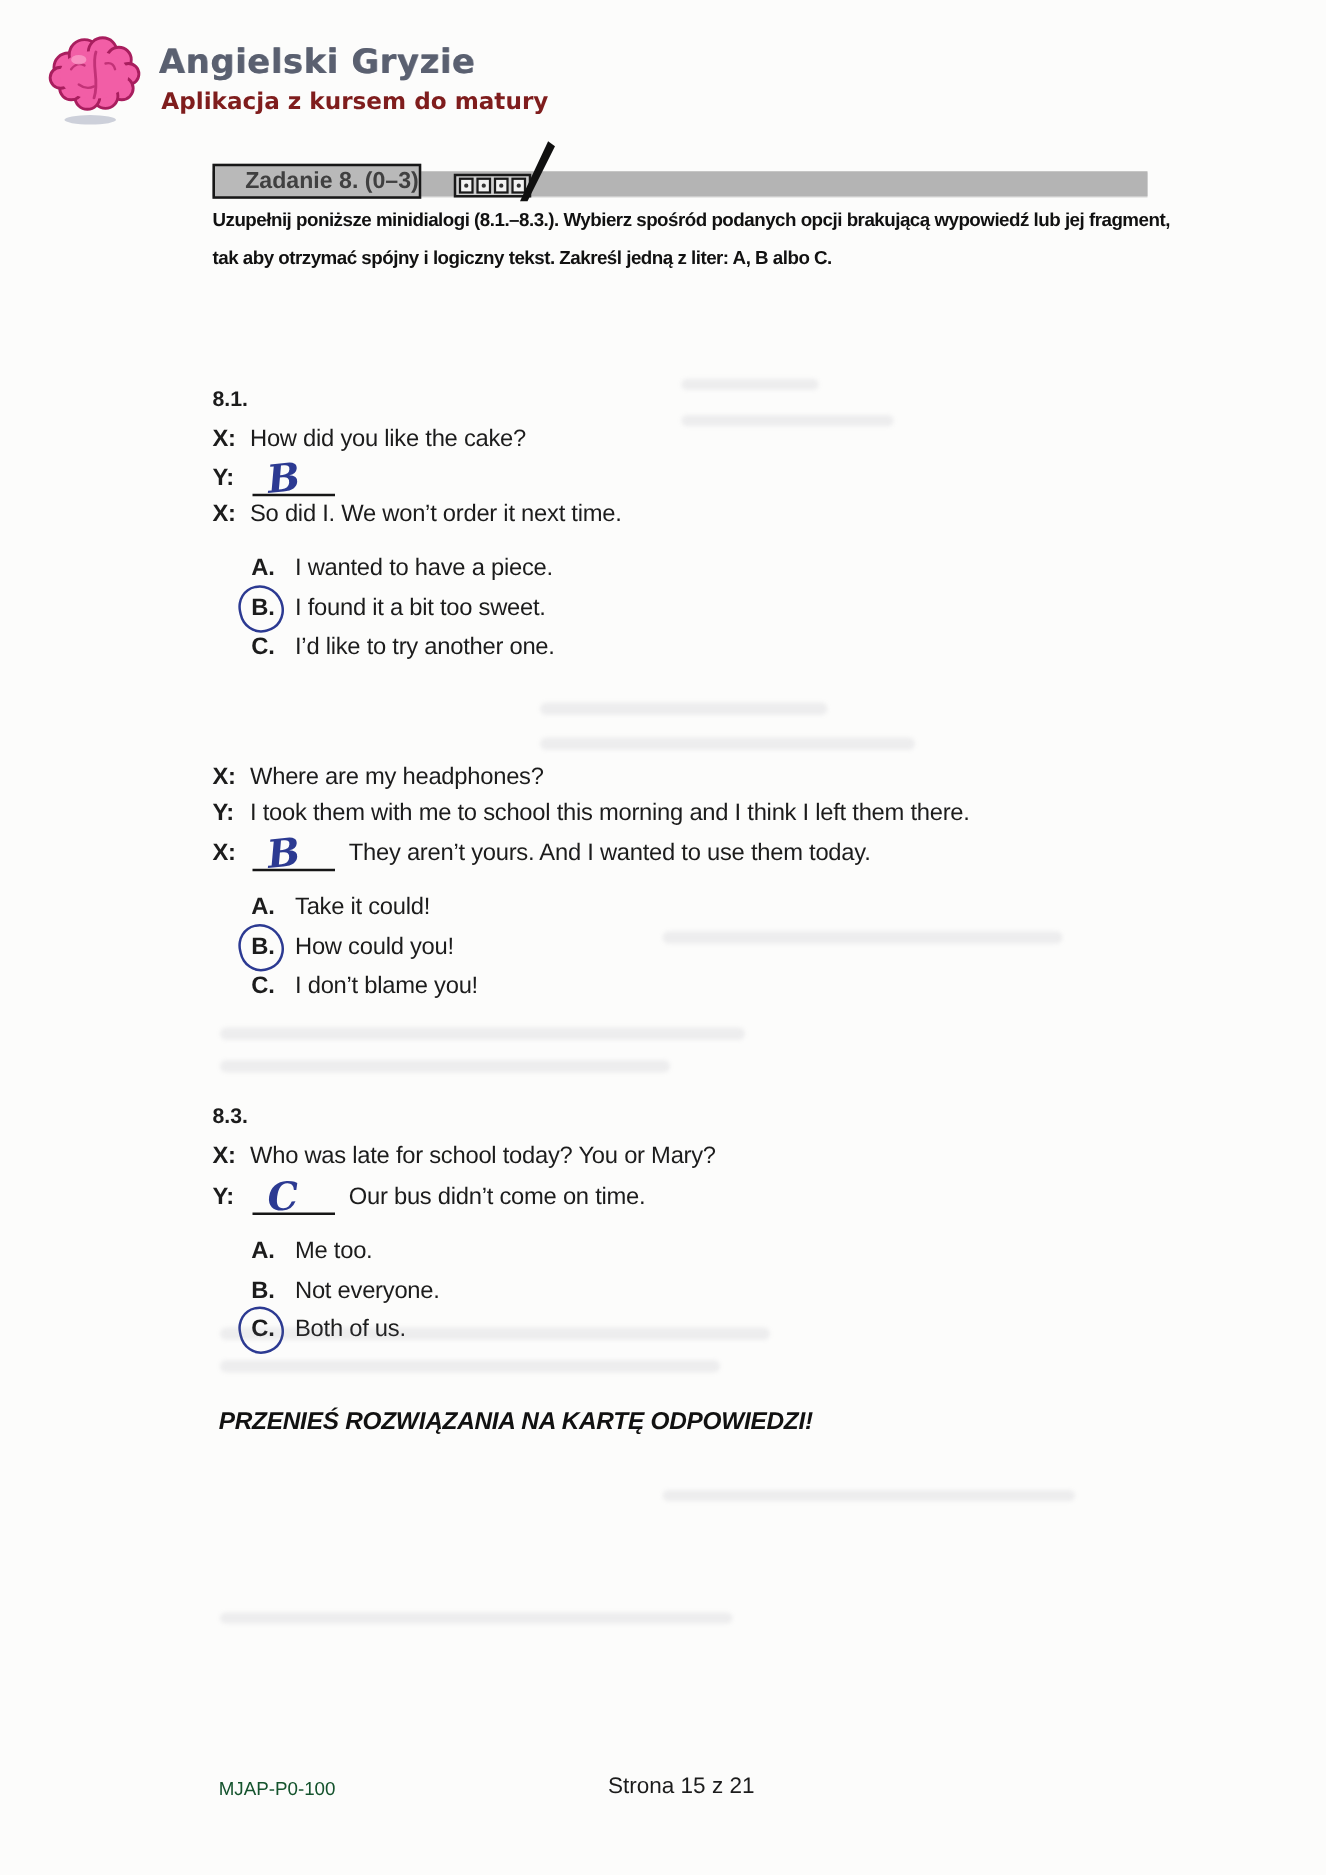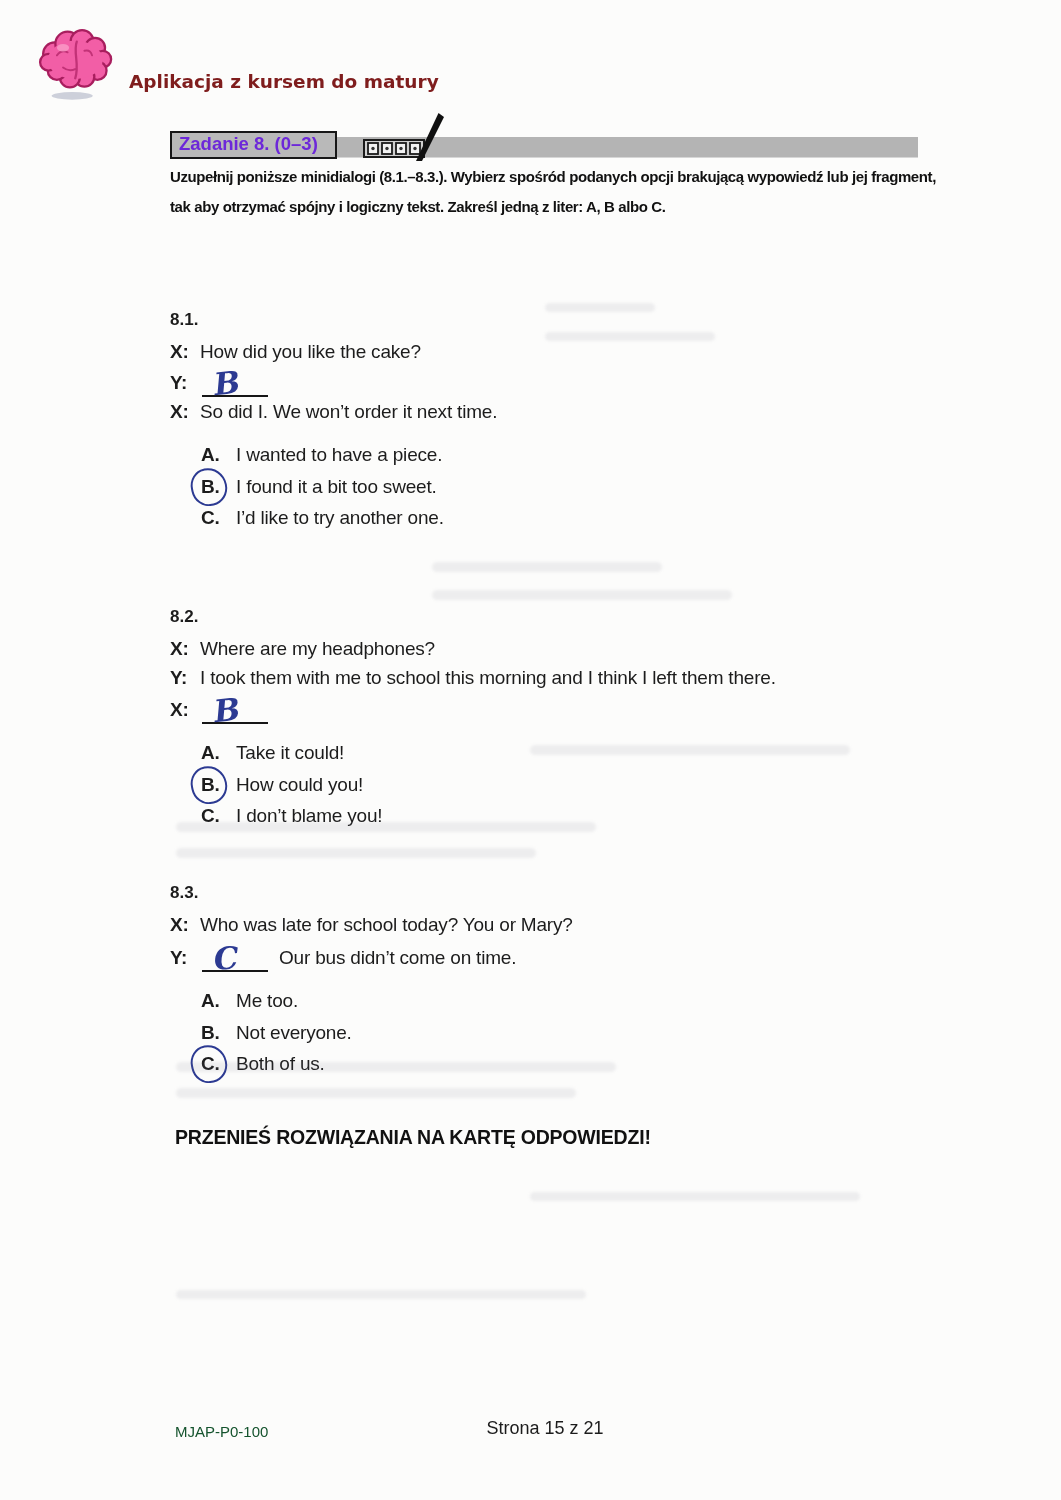--- a/index.html
+++ b/index.html
@@ -12,21 +12,21 @@
         font-size:27px;font-weight:800;color:#5a6070;letter-spacing:.5px;
         text-shadow:.6px .6px 0 #898e9c;}
   .brand-sub{position:absolute;left:129px;top:71px;font-family:"DejaVu Sans",sans-serif;
         font-size:18.5px;font-weight:700;color:#7f1d1d;}
 
   
   .taskbar{position:absolute;left:170px;top:137px;width:748px;height:20px;background:#b4b4b4;
         box-shadow:0 1px 0 #d6d6d6;}
   .taskbox{position:absolute;left:170px;top:131px;width:167px;height:28px;background:#b9b9b9;
         border:2.5px solid #171717;box-sizing:border-box;font-size:18.5px;font-weight:bold;
-        line-height:22px;padding-left:7px;color:#6d28d9;}
+        line-height:22px;padding-left:7px;color:#404040;text-align:right;}
   .hdr-icon{position:absolute;left:356px;top:108px;width:96px;height:58px;}
 
   .instr{position:absolute;left:170px;top:162px;width:766px;font-size:15px;font-weight:bold;
         line-height:29.5px;letter-spacing:-.4px;color:#111;}
 
   
   .question{position:absolute;left:170px;width:780px;}
   .qnum{font-size:17px;font-weight:bold;margin-bottom:7px;}
   .dline{display:flex;align-items:flex-end;font-size:19px;line-height:29px;letter-spacing:-.2px;}
   .spk{font-weight:bold;width:30px;flex:none;}
@@ -36,21 +36,21 @@
         font-weight:bold;font-size:31px;line-height:1;color:#2c3a92;transform:rotate(-6deg);}
   .after{margin-left:9px;white-space:nowrap;}
   .options{margin-top:13px;margin-left:31px;}
   .opt{display:flex;font-size:19px;line-height:31.5px;letter-spacing:-.2px;}
   .letter{font-weight:bold;width:35px;flex:none;position:relative;}
   .letter.circled::after{content:"";position:absolute;left:-10px;top:-3px;width:32px;height:34px;
         border:2.6px solid #2c3a92;border-radius:48% 55% 50% 50%;transform:rotate(-12deg);}
 
   
   .transfer{position:absolute;left:175px;top:1126px;font-size:19.5px;font-weight:bold;
-        letter-spacing:-.2px;color:#111;}
+        font-style:italic;letter-spacing:-.2px;color:#111;}
   .footer-code{position:absolute;left:175px;top:1423px;font-size:15px;color:#14532d;}
   .footer-page{position:absolute;left:0;top:1418px;width:1090px;text-align:center;
         font-size:18px;color:#1c1c1c;}
 
   
   .ghost{position:absolute;background:rgba(110,112,125,.10);border-radius:5px;filter:blur(1.6px);}
 </style>
 </head>
 <body>
 
@@ -68,20 +68,21 @@
       <circle cx="66" cy="68" r="13"></circle>
         <circle cx="47" cy="69" r="13"></circle>
         <circle cx="30" cy="60" r="12"></circle>
       <circle cx="19" cy="49" r="11"></circle>
     </g>
     <ellipse cx="54" cy="46" rx="36" ry="25" fill="#f25ea6"></ellipse>
     <path d="M56 22 C51 36 60 52 54 70" stroke="#c23277" stroke-width="3" fill="none" stroke-linecap="round"></path>
     <path d="M30 40 q6 -8 14 -4 M66 34 q8 -2 10 6 M38 56 q8 6 16 2" stroke="#c23277" stroke-width="2.5" fill="none" stroke-linecap="round"></path>
     <ellipse cx="38" cy="30" rx="8" ry="5" fill="#fa9cc8" opacity=".8"></ellipse>
   </svg>
+  <div class="brand-title">Angielski Gryzie</div>
   <div class="brand-sub">Aplikacja z kursem do matury</div>
 
   <div class="taskbar"></div>
   <div class="taskbox">Zadanie 8. (0–3)</div>
   <svg class="hdr-icon" viewBox="0 0 96 58">
     <rect x="8" y="32" width="60" height="17" fill="#cfcfcf" stroke="#1a1a1a" stroke-width="2"></rect>
     <g fill="#f2f2f2" stroke="#1a1a1a" stroke-width="1.8">
       <rect x="12" y="35" width="10" height="11"></rect>
         <rect x="26" y="35" width="10" height="11"></rect>
       <rect x="40" y="35" width="10" height="11"></rect>
@@ -124,34 +125,34 @@
         <span class="txt">I found it a bit too sweet.</span>
       </div>
       <div class="opt">
         <span class="letter">C.</span>
         <span class="txt">I’d like to try another one.</span>
       </div>
     </div>
   </div>
 
   <div class="question" style="top:607px">
-    <div class="qnum">8.2.</div>
     <div class="dline">
       <span class="spk">X:</span>
       <span class="txt">Where are my headphones?</span>
     </div>
     <div class="dline">
       <span class="spk">Y:</span>
       <span class="txt">I took them with me to school this morning and I think I left them there.</span>
     </div>
     <div class="dline" style="height:32px">
       <span class="spk">X:</span>
       <span class="blank">
         <span class="hand">B</span>
       </span>
+      <span class="after">They aren’t yours. And I wanted to use them today.</span>
     </div>
     <div class="options">
       <div class="opt">
         <span class="letter">A.</span>
         <span class="txt">Take it could!</span>
       </div>
       <div class="opt">
         <span class="letter circled">B.</span>
         <span class="txt">How could you!</span>
       </div>

